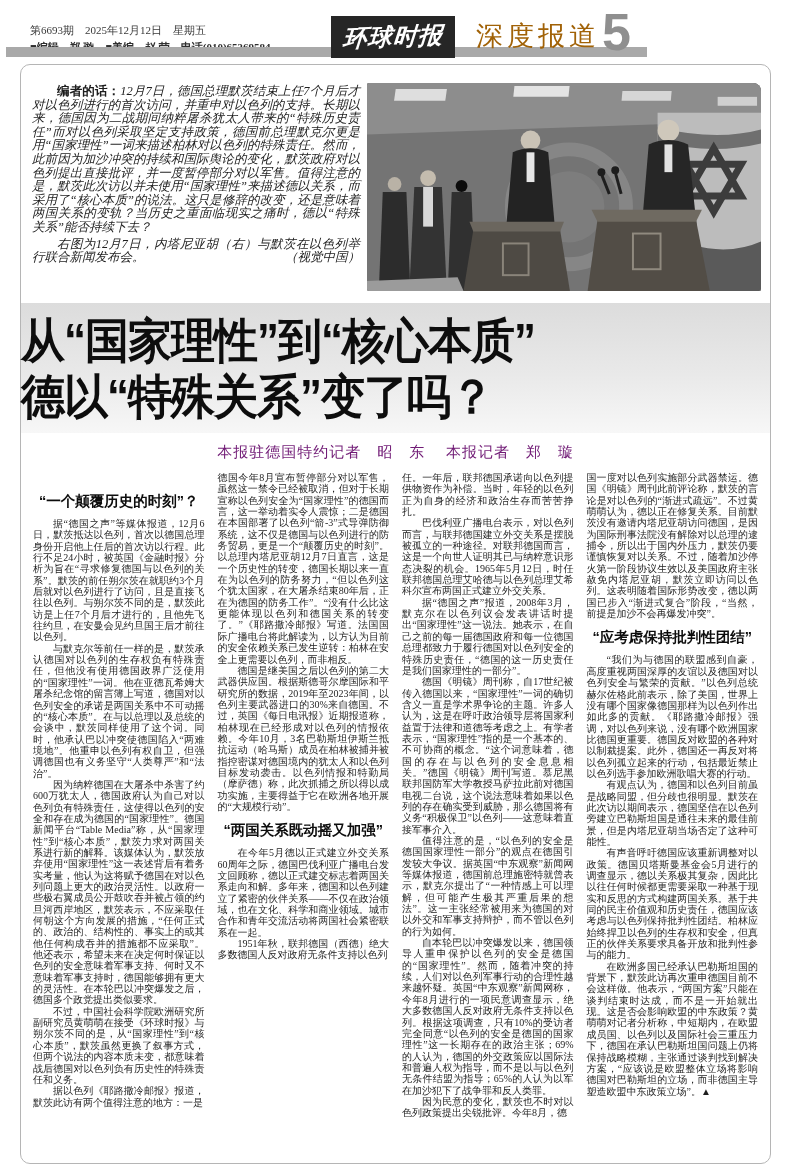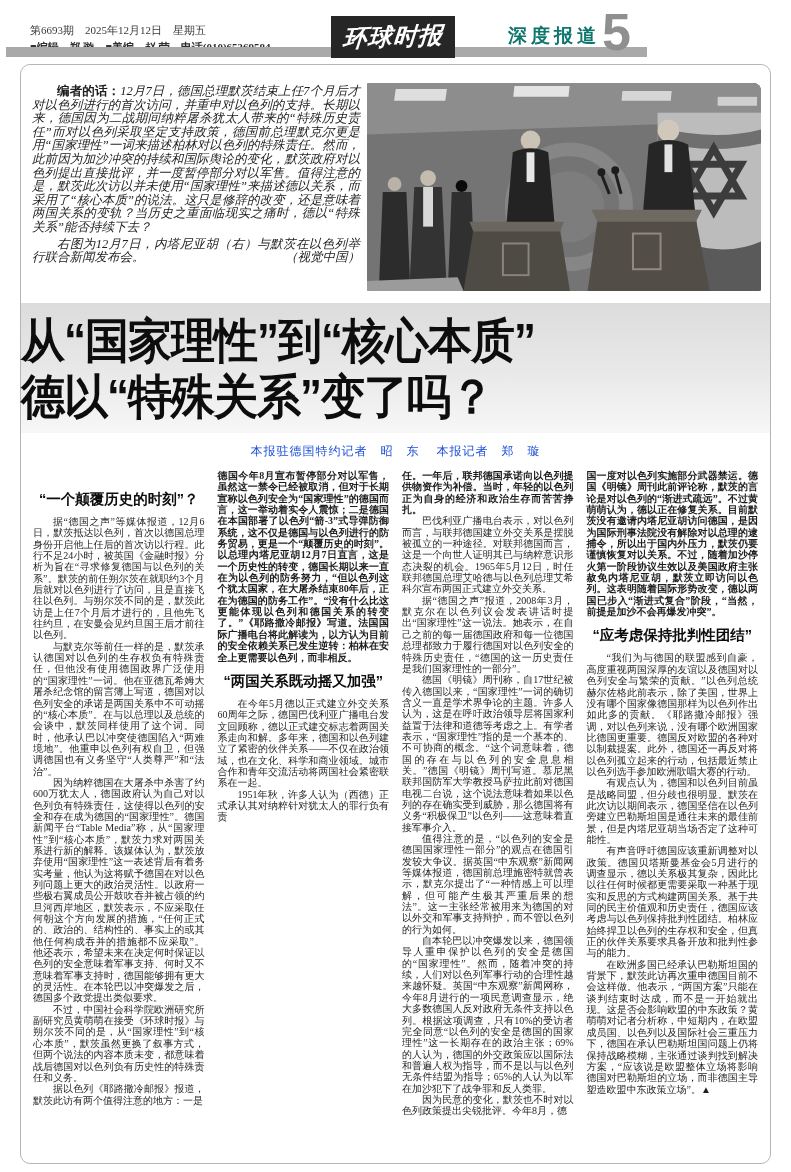--- a/index.html
+++ b/index.html
@@ -6,47 +6,47 @@
   html,body { width:791px; background:#fff; }
   body { width:791px; height:1172px; position:relative; font-family:"Liberation Serif", serif; color:#222; overflow:hidden; }
 
   
   .masthead-row { position:absolute; top:0; left:0; width:653px; height:62px; }
   .issue-info { position:absolute; left:30px; top:22px; font-size:11px; color:#3a3a3a; line-height:17px; font-family:"Liberation Serif", serif; }
   .issue-info .l2 { font-weight:bold; color:#2f2f2f; }
   .logo-box { position:absolute; left:331px; top:16px; width:124px; height:42px; background:#262626; color:#fff; display:flex; align-items:center; justify-content:center; z-index:3; }
   .logo-box span { font-family:"Liberation Serif", serif; font-weight:bold; font-style:italic; font-size:24px; letter-spacing:1px; transform:skewX(-6deg) rotate(-2deg); }
   .section-title { position:absolute; right:22px; top:8px; display:flex; align-items:flex-end; z-index:3; }
-  .section-title .sec { font-size:19px; font-weight:bold; color:#0f766e; letter-spacing:4px; line-height:40px; }
+  .section-title .sec { font-size:27px; font-weight:normal; color:#a16207; letter-spacing:4px; line-height:40px; }
   .section-title .num { font-size:52px; font-weight:bold; color:#8f8f8f; line-height:48px; margin-left:2px; font-family:"Liberation Sans", sans-serif; }
   .gray-bar { position:absolute; left:6px; right:6px; top:47px; height:10px; background:#a9a9a9; }
 
   
   .page-frame { position:absolute; left:20px; top:64px; width:751px; height:1100px; border:1px solid #b5b5b5; border-radius:10px; background:#fff; padding:18px 9px 8px 9px; }
 
   
   .top-row { display:flex; gap:1px; height:212px; }
   .editor-note { width:336px; padding:2px 6px 0 2px; font-family:"Liberation Serif", serif; font-style:italic; font-size:12.5px; line-height:13.6px; color:#1d1d1d; text-align:justify; }
   .editor-note p { text-indent:2em; }
   .editor-note .lead { font-weight:bold; font-style:normal; }
   .editor-note .cap { margin-top:3px; }
   .editor-note .credit { float:right; }
   .photo-wrap { flex:1; height:208px; background:#777; overflow:hidden; border-radius:2px 8px 2px 2px; }
   .photo-wrap svg { display:block; width:100%; height:100%; }
 
   
   .headline-band { margin:8px -9px 0 -9px; padding:10px 0 8px 0; background:linear-gradient(180deg,#dcdcdc 0%,#e9e9e9 55%,#f7f7f7 100%); text-align:left; }
   .headline-band h1 { font-family:"Liberation Sans", sans-serif; font-weight:900; color:#0d0d0d; font-size:44px; line-height:56px; letter-spacing:-1px; transform:scaleY(1.08); }
-  .byline { text-align:center; font-size:12px; color:#1d4ed8; margin:10px 0 8px 0; letter-spacing:1px; }
+  .byline { text-align:center; font-size:15px; color:#701a75; margin:10px 0 8px 0; letter-spacing:1px; }
 
   
   .columns { display:flex; gap:13px; padding:2px 3px 0 3px; }
   .col { flex:1; min-width:0; }
   .para { font-size:10px; line-height:11.35px; text-align:justify; text-indent:2em; color:#1e1e1e; }
-  .para.cont { text-indent:0;font-weight:bold; }
+  .para.cont { text-indent:0; }
   .subhead { font-family:"Liberation Sans", sans-serif; font-weight:900; font-size:14.5px; color:#0d0d0d; text-align:center; margin:9px 0 7px 0; letter-spacing:0px; white-space:nowrap; }
   .col > .subhead:first-child { margin-top:20px; }
 </style>
 </head>
 <body>
 
 <div class="masthead-row">
   <div class="issue-info">
     <div class="l1">第6693期　2025年12月12日　星期五</div>
     <div class="l2">■编辑　郑 璇　■美编　赵 莹　电话(010)65369584</div>
@@ -139,23 +139,24 @@
     <div class="col">
         <h3 class="subhead">“一个颠覆历史的时刻”？</h3>
         <p class="para">据“德国之声”等媒体报道，12月6日，默茨抵达以色列，首次以德国总理身份开启他上任后的首次访以行程。此行不足24小时，被英国《金融时报》分析为旨在“寻求修复德国与以色列的关系”。默茨的前任朔尔茨在就职约3个月后就对以色列进行了访问，且是直接飞往以色列。与朔尔茨不同的是，默茨此访是上任7个月后才进行的，且他先飞往约旦，在安曼会见约旦国王后才前往以色列。</p>
         <p class="para">与默克尔等前任一样的是，默茨承认德国对以色列的生存权负有特殊责任，但他没有使用德国政界广泛使用的“国家理性”一词。他在亚德瓦希姆大屠杀纪念馆的留言簿上写道，德国对以色列安全的承诺是两国关系中不可动摇的“核心本质”。在与以总理以及总统的会谈中，默茨同样使用了这个词。同时，他承认巴以冲突使德国陷入“两难境地”。他重申以色列有权自卫，但强调德国也有义务坚守“人类尊严”和“法治”。</p>
         <p class="para">因为纳粹德国在大屠杀中杀害了约600万犹太人，德国政府认为自己对以色列负有特殊责任，这使得以色列的安全和存在成为德国的“国家理性”。德国新闻平台“Table Media”称，从“国家理性”到“核心本质”，默茨力求对两国关系进行新的解释。该媒体认为，默茨放弃使用“国家理性”这一表述背后有着务实考量，他认为这将赋予德国在对以色列问题上更大的政治灵活性。以政府一些极右翼成员公开鼓吹吞并被占领的约旦河西岸地区，默茨表示，不应采取任何朝这个方向发展的措施，“任何正式的、政治的、结构性的、事实上的或其他任何构成吞并的措施都不应采取”。他还表示，希望未来在决定何时保证以色列的安全意味着军事支持、何时又不意味着军事支持时，德国能够拥有更大的灵活性。在本轮巴以冲突爆发之后，德国多个政党提出类似要求。</p>
         <p class="para">不过，中国社会科学院欧洲研究所副研究员黄萌萌在接受《环球时报》与朔尔茨不同的是，从“国家理性”到“核心本质”，默茨虽然更换了叙事方式，但两个说法的内容本质未变，都意味着战后德国对以色列负有历史性的特殊责任和义务。</p>
         <p class="para">据以色列《耶路撒冷邮报》报道，默茨此访有两个值得注意的地方：一是</p>
       </div>
     <div class="col">
         <p class="para cont">德国今年8月宣布暂停部分对以军售，虽然这一禁令已经被取消，但对于长期宣称以色列安全为“国家理性”的德国而言，这一举动着实令人震惊；二是德国在本国部署了以色列“箭-3”式导弹防御系统，这不仅是德国与以色列进行的防务贸易，更是一个“颠覆历史的时刻”。以总理内塔尼亚胡12月7日直言，这是一个历史性的转变，德国长期以来一直在为以色列的防务努力，“但以色列这个犹太国家，在大屠杀结束80年后，正在为德国的防务工作”。“没有什么比这更能体现以色列和德国关系的转变了。”《耶路撒冷邮报》写道。法国国际广播电台将此解读为，以方认为目前的安全依赖关系已发生逆转：柏林在安全上更需要以色列，而非相反。</p>
+        <p class="para">德国是继美国之后以色列的第二大武器供应国。根据斯德哥尔摩国际和平研究所的数据，2019年至2023年间，以色列主要武器进口的30%来自德国。不过，英国《每日电讯报》近期报道称，柏林现在已经形成对以色列的情报依赖。今年10月，3名巴勒斯坦伊斯兰抵抗运动（哈马斯）成员在柏林被捕并被指控密谋对德国境内的犹太人和以色列目标发动袭击。以色列情报和特勤局（摩萨德）称，此次抓捕之所以得以成功实施，主要得益于它在欧洲各地开展的“大规模行动”。</p>
         <h3 class="subhead">“两国关系既动摇又加强”</h3>
         <p class="para">在今年5月德以正式建立外交关系60周年之际，德国巴伐利亚广播电台发文回顾称，德以正式建交标志着两国关系走向和解。多年来，德国和以色列建立了紧密的伙伴关系——不仅在政治领域，也在文化、科学和商业领域。城市合作和青年交流活动将两国社会紧密联系在一起。</p>
-        <p class="para">1951年秋，许多人认为（西德）正式承认其对纳粹针对犹太人的罪行负有责</p>
+        <p class="para">1951年秋，联邦德国（西德）绝大多数德国人反对政府无条件支持以色列</p>
       </div>
     <div class="col">
         <p class="para cont">任。一年后，联邦德国承诺向以色列提供物资作为补偿。当时，年轻的以色列正为自身的经济和政治生存而苦苦挣扎。</p>
         <p class="para">巴伐利亚广播电台表示，对以色列而言，与联邦德国建立外交关系是摆脱被孤立的一种途径。对联邦德国而言，这是一个向世人证明其已与纳粹意识形态决裂的机会。1965年5月12日，时任联邦德国总理艾哈德与以色列总理艾希科尔宣布两国正式建立外交关系。</p>
         <p class="para">据“德国之声”报道，2008年3月，默克尔在以色列议会发表讲话时提出“国家理性”这一说法。她表示，在自己之前的每一届德国政府和每一位德国总理都致力于履行德国对以色列安全的特殊历史责任，“德国的这一历史责任是我们国家理性的一部分”。</p>
         <p class="para">德国《明镜》周刊称，自17世纪被传入德国以来，“国家理性”一词的确切含义一直是学术界争论的主题。许多人认为，这是在呼吁政治领导层将国家利益置于法律和道德等考虑之上。有学者表示，“国家理性”指的是一个基本的、不可协商的概念。“这个词意味着，德国的存在与以色列的安全息息相关。”德国《明镜》周刊写道。慕尼黑联邦国防军大学教授马萨拉此前对德国电视二台说，这个说法意味着如果以色列的存在确实受到威胁，那么德国将有义务“积极保卫”以色列——这意味着直接军事介入。</p>
         <p class="para">值得注意的是，“以色列的安全是德国国家理性一部分”的观点在德国引发较大争议。据英国“中东观察”新闻网等媒体报道，德国前总理施密特就曾表示，默克尔提出了“一种情感上可以理解，但可能产生极其严重后果的想法”。这一主张经常被用来为德国的对以外交和军事支持辩护，而不管以色列的行为如何。</p>
         <p class="para">自本轮巴以冲突爆发以来，德国领导人重申保护以色列的安全是德国的“国家理性”。然而，随着冲突的持续，人们对以色列军事行动的合理性越来越怀疑。英国“中东观察”新闻网称，今年8月进行的一项民意调查显示，绝大多数德国人反对政府无条件支持以色列。根据这项调查，只有10%的受访者完全同意“以色列的安全是德国的国家理性”这一长期存在的政治主张；69%的人认为，德国的外交政策应以国际法和普遍人权为指导，而不是以与以色列无条件结盟为指导；65%的人认为以军在加沙犯下了战争罪和反人类罪。</p>
         <p class="para">因为民意的变化，默茨也不时对以色列政策提出尖锐批评。今年8月，德</p>
       </div>

